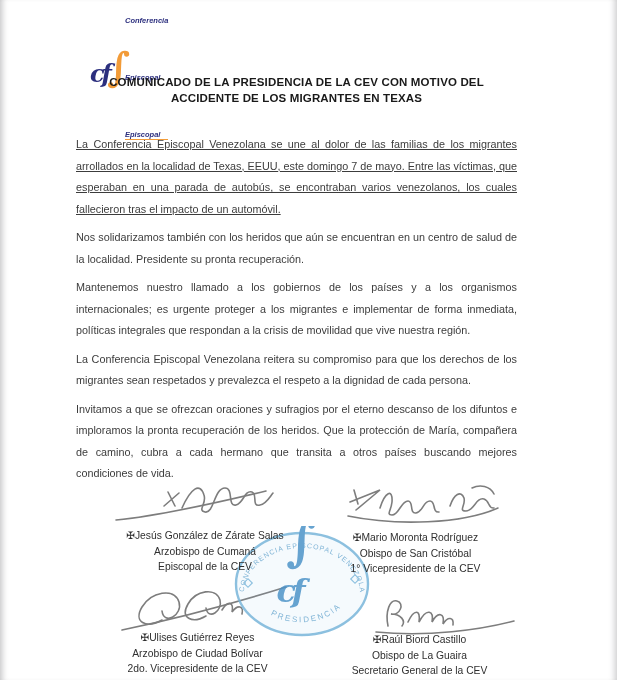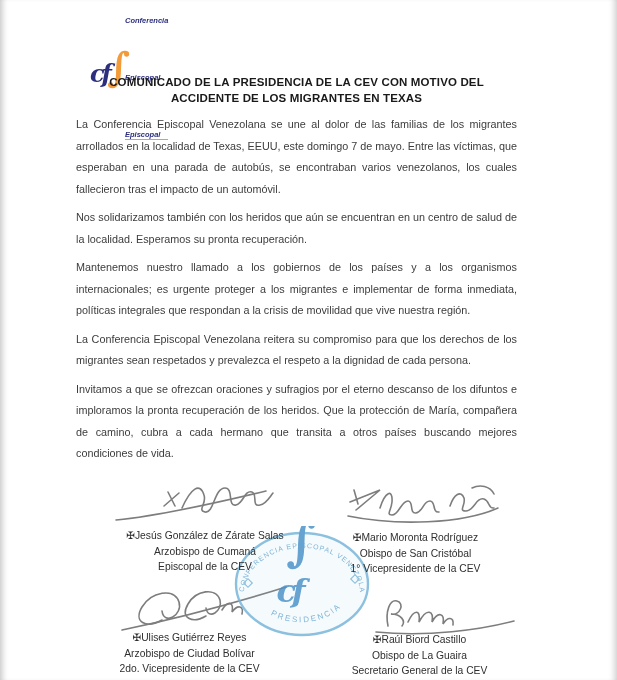--- a/index.html
+++ b/index.html
@@ -34,21 +34,21 @@
   
   .content{position:absolute;left:76px;top:74px;width:441px;}
   .title{
     text-align:center;font-weight:bold;color:#191919;
     font-size:11.5px;line-height:16px;letter-spacing:.15px;
   }
   .paragraphs p{
     margin:0 0 7px 0;font-size:10.8px;line-height:21.5px;
     text-align:justify;color:#3c3c3c;
   }
-  .paragraphs p:first-child{margin-top:8px;}
+  .paragraphs p:first-child{margin-top:28px;text-decoration:underline;}
   
   .sig-ink{position:absolute;}
   .sig-ink path{fill:none;stroke:#7d7d7d;stroke-width:1.6;stroke-linecap:round;}
   .sig-block{
     position:absolute;text-align:center;color:#2f2f2f;
     font-size:10.3px;line-height:15.5px;
   }
   .sig-block .nm{font-weight:bold;font-weight:normal;}
   
   .stamp{position:absolute;left:231px;top:526px;opacity:.85;}
@@ -70,21 +70,21 @@
     </div>
   </div>
 
   <div class="content">
     <div class="title">
       <div>COMUNICADO DE LA PRESIDENCIA DE LA CEV CON MOTIVO DEL</div>
       <div>ACCIDENTE DE LOS MIGRANTES EN TEXAS</div>
     </div>
     <div class="paragraphs">
       <p>La Conferencia Episcopal Venezolana se une al dolor de las familias de los migrantes arrollados en la localidad de Texas, EEUU, este domingo 7 de mayo. Entre las víctimas, que esperaban en una parada de autobús, se encontraban varios venezolanos, los cuales fallecieron tras el impacto de un automóvil.</p>
-      <p>Nos solidarizamos también con los heridos que aún se encuentran en un centro de salud de la localidad. Esperamos su pronta recuperación.</p>
+      <p>Nos solidarizamos también con los heridos que aún se encuentran en un centro de salud de la localidad. Presidente su pronta recuperación.</p>
       <p>Mantenemos nuestro llamado a los gobiernos de los países y a los organismos internacionales; es urgente proteger a los migrantes e implementar de forma inmediata, políticas integrales que respondan a la crisis de movilidad que vive nuestra región.</p>
       <p>La Conferencia Episcopal Venezolana reitera su compromiso para que los derechos de los migrantes sean respetados y prevalezca el respeto a la dignidad de cada persona.</p>
       <p>Invitamos a que se ofrezcan oraciones y sufragios por el eterno descanso de los difuntos e imploramos la pronta recuperación de los heridos. Que la protección de María, compañera de camino, cubra a cada hermano que transita a otros países buscando mejores condiciones de vida.</p>
     </div>
   </div>
 
   <svg class="sig-ink" style="left:112px;top:470px;" width="172" height="58" viewBox="0 0 172 58">
     <path d="M4,50 C45,46 100,34 154,21"></path>
     <path d="M52,36 l15,-13 M56,22 l7,14"></path>
     <path d="M70,38 c9,-20 18,-26 22,-13 c3,9 -7,15 1,17 c9,2 9,-24 20,-24 c9,0 2,19 11,17 c8,-2 8,-15 16,-13 c6,2 -1,15 8,13 c6,-1 9,-7 13,-12"></path>
@@ -135,21 +135,21 @@
     <div>Arzobispo de Cumaná</div>
     <div>Episcopal de la CEV</div>
   </div>
 
   <div class="sig-block" style="left:303px;top:530px;width:225px;">
     <div class="nm">✠Mario Moronta Rodríguez</div>
     <div>Obispo de San Cristóbal</div>
     <div>1° Vicepresidente de la CEV</div>
   </div>
 
-  <div class="sig-block" style="left:77px;top:630px;width:225px;">
+  <div class="sig-block" style="left:85px;top:630px;width:225px;">
     <div class="nm">✠Ulises Gutiérrez Reyes</div>
     <div>Arzobispo de Ciudad Bolívar</div>
     <div>2do. Vicepresidente de la CEV</div>
   </div>
 
   <div class="sig-block" style="left:307px;top:632px;width:225px;">
     <div class="nm">✠Raúl Biord Castillo</div>
     <div>Obispo de La Guaira</div>
     <div>Secretario General de la CEV</div>
   </div>

